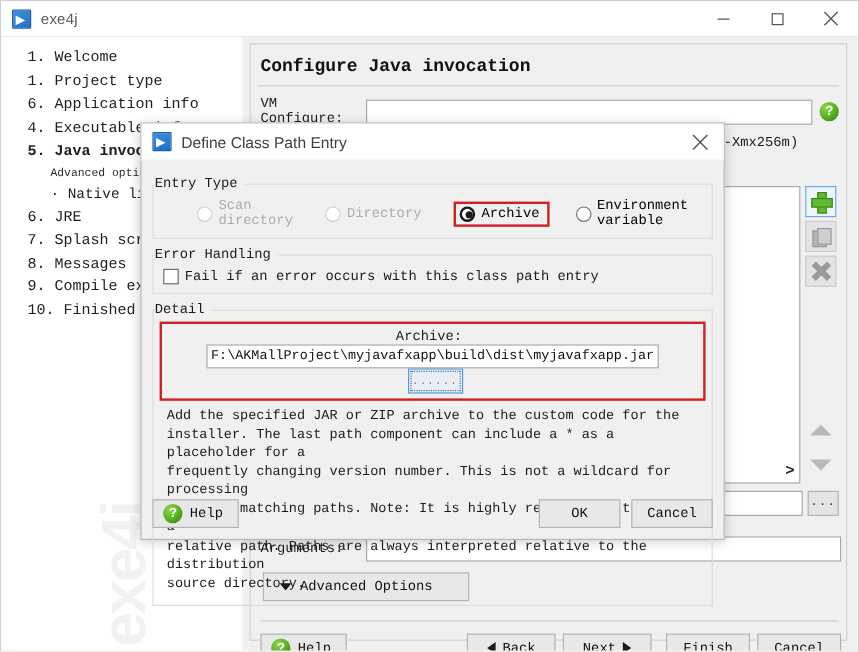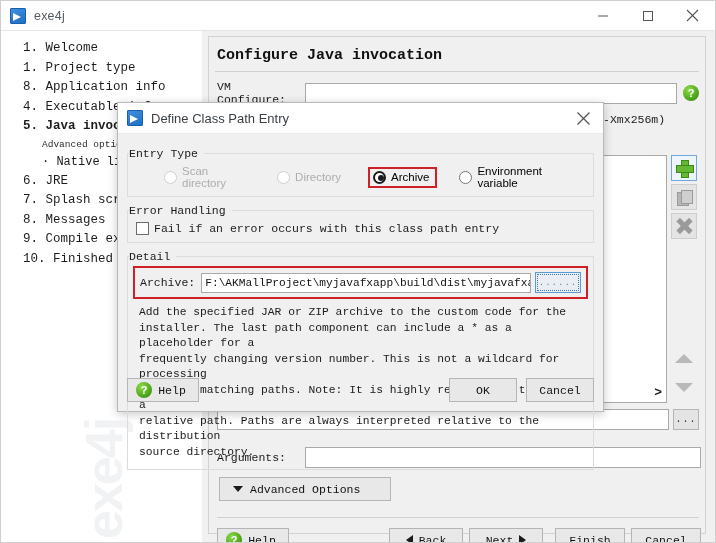--- a/index.html
+++ b/index.html
@@ -288,21 +288,21 @@
   }
   .tri-r {
     width: 0; height: 0;
     border-top: 5px solid transparent; border-bottom: 5px solid transparent;
     border-left: 7px solid #1b1b1b;
   }
 
   
   .dialog {
     position: absolute; left: 116px; top: 101px;
-    width: 487px; height: 310px;
+    width: 487px; height: 348px;
     background: #f0f0f0;
     border: 1px solid #b9b9b9;
     box-shadow: 0 2px 9px rgba(0,0,0,.22);
   }
   .dlg-title {
     height: 31px; background: #ffffff;
     border-bottom: 1px solid #ebebeb;
     display: flex; align-items: center;
   }
   .dlg-title .app-icon { margin-left: 9px; margin-right: 8px; }
@@ -326,21 +326,21 @@
     margin-left: 2px;
   }
   .group-box {
     border: 1px solid #dcdcdc;
     margin-top: -8px;
     padding: 11px 6px 7px 6px;
   }
 
   .radios {
     display: flex; align-items: center;
-    font-family: Liberation Sans, sans-serif;
+    font-family: Liberation Mono, monospace;
     font-size: 11.5px;
     padding-left: 30px;
     gap: 18px;
   }
   .radio-item { display: flex; align-items: center; margin-right: 9px; }
   .radio-item.disabled { color: #adadad; }
   .radio-item.highlight {
     border: 2px solid #cf2027;
     padding: 2px 6px 2px 3px;
     margin-right: 4px;
@@ -362,20 +362,21 @@
     font-family: "Liberation Mono", monospace;
     font-size: 11.5px; color: #1b1b1b;
     padding-left: 2px;
   }
 
   .detail-field-wrap {
     border: 2px solid #cf2027;
     padding: 4px 5px;
     display: flex; align-items: center;
     margin: 2px 0 0 0;
+    flex-direction: column;
   }
   .detail-lbl {
     font-family: "Liberation Mono", monospace;
     font-size: 11.5px; color: #1b1b1b; margin-right: 6px;
   }
   .detail-input {
     flex: 1; height: 20px;
     background: #ffffff; border: 1px solid #a9a9a9;
     font-family: "Liberation Mono", monospace;
     font-size: 11.2px; color: #111;
@@ -436,21 +437,21 @@
           </svg>
       </div>
     </div>
   </div>
 
   <div class="wizard">
 
     <div class="steps">
       <div class="step">1. Welcome</div>
       <div class="step">1. Project type</div>
-      <div class="step">8. Application info</div>
+      <div class="step">6. Application info</div>
       <div class="step">4. Executable info</div>
       <div class="step current">5. Java invocat</div>
       <div class="step sub-head">Advanced options:</div>
       <div class="step sub-item">· Native librar</div>
       <div class="step">6. JRE</div>
       <div class="step">7. Splash screen</div>
       <div class="step">8. Messages</div>
       <div class="step">9. Compile executa</div>
       <div class="step">10. Finished</div>
       <div class="watermark">exe4j</div>

